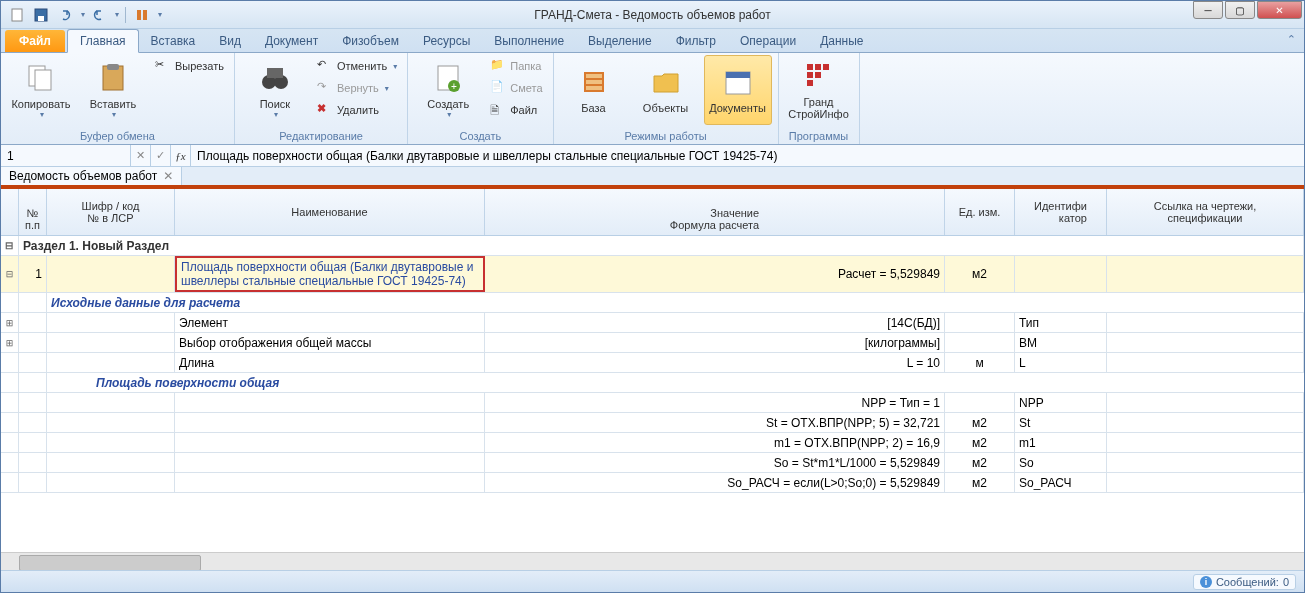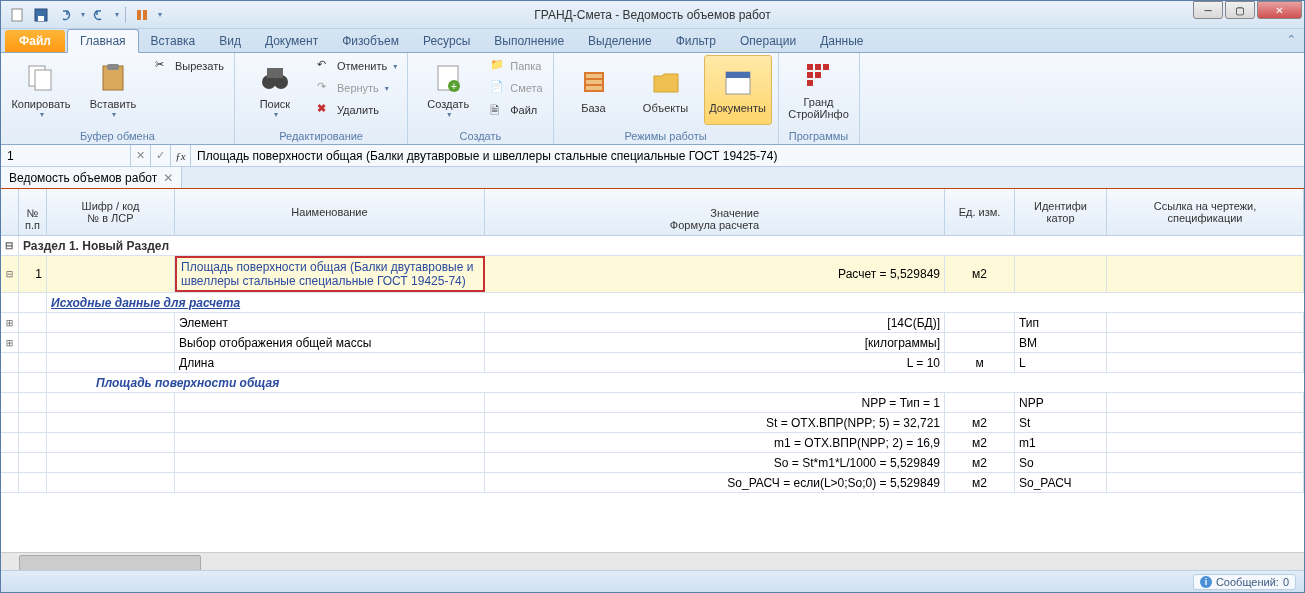--- a/index.html
+++ b/index.html
@@ -38,21 +38,21 @@
 .dropdown-arrow { font-size: 8px; color: #5a7ca8; margin-left: 2px; }
 
 
 .formula-bar { height: 22px; background: #f5f9fe; border-bottom: 1px solid #b8cfe5; display: flex; align-items: center; }
 .cell-ref { width: 130px; border-right: 1px solid #b8cfe5; padding: 0 6px; font-size: 12px; height: 100%; display: flex; align-items: center; }
 .fb-btn { width: 20px; height: 100%; display: flex; align-items: center; justify-content: center; font-size: 11px; color: #888; border-right: 1px solid #b8cfe5; cursor: pointer; }
 .fb-btn.fx { font-style: italic; color: #333; font-family: serif; }
 .formula-input { flex: 1; padding: 0 6px; font-size: 12px; }
 
 
-.doc-tabs { height: 22px; background: #e3edf8; border-bottom: 1px solid #c2410c; display: flex; }
+.doc-tabs { height: 22px; background: #e3edf8; border-bottom: 4px solid #c2410c; display: flex; }
 .doc-tab { background: #f5f9fe; border-right: 1px solid #b8cfe5; padding: 2px 8px; font-size: 12px; display: flex; align-items: center; gap: 6px; cursor: pointer; }
 .doc-tab .close { color: #888; cursor: pointer; font-size: 12px; }
 
 
 .grid-wrap { flex: 1; overflow: hidden; background: #fff; display: flex; flex-direction: column; }
 .grid-header { display: flex; background: linear-gradient(to bottom,#f5f9fe,#e3edf8); border-bottom: 1px solid #b8cfe5; font-size: 11px; color: #333; }
 .gh { border-right: 1px solid #c0d4e8; padding: 4px; text-align: center; display: flex; align-items: center; justify-content: center; flex-direction: column; height: 46px; }
 .grid-body { flex: 1; overflow: auto; font-size: 12px; }
 .grow { display: flex; border-bottom: 1px solid #d8e2ec; align-items: stretch; min-height: 20px; }
 .gc { border-right: 1px solid #d8e2ec; padding: 2px 4px; display: flex; align-items: center; }
@@ -317,21 +317,21 @@
     <div class="grid-header">
       <div class="gh c-exp"></div>
       <div class="gh c-num" style="white-space:pre-line;">№
 п.п</div>
       <div class="gh c-code" style="white-space:pre-line;">Шифр / код
 № в ЛСР</div>
       <div class="gh c-name">Наименование</div>
       <div class="gh c-val" style="white-space:pre-line;">Значение
 Формула расчета</div>
       <div class="gh c-unit">Ед. изм.</div>
-      <div class="gh c-id" style="white-space:pre-line;">Идентифи
+      <div class="gh c-id" style="white-space:pre-line;text-align:right;">Идентифи
 катор</div>
       <div class="gh c-ref" style="white-space:pre-line;">Ссылка на чертежи,
 спецификации</div>
     </div>
     <div class="grid-body">
 
       <div class="grow section-row">
         <div class="gc c-exp">
             <span class="expand">⊟</span>
           </div>
@@ -347,21 +347,21 @@
         <div class="gc c-name hl-cell" style="color:#2a4ba0;">Площадь поверхности общая (Балки двутавровые и швеллеры стальные специальные ГОСТ 19425-74)</div>
         <div class="gc c-val">Расчет = 5,529849</div>
         <div class="gc c-unit">м2</div>
         <div class="gc c-id"></div>
         <div class="gc c-ref"></div>
       </div>
 
       <div class="grow">
         <div class="gc c-exp"></div>
           <div class="gc c-num"></div>
-        <div class="gc sub-header" style="flex:1;border-right:none;text-decoration:underline;">Исходные данные для расчета</div>
+        <div class="gc sub-header" style="flex:1;border-right:none;">Исходные данные для расчета</div>
       </div>
 
       <div id="sub1-rows">
     <div class="grow">
       <div class="gc c-exp">
               <span class="expand" style="font-size:9px;color:#666;">⊞</span>
             </div>
       <div class="gc c-num"></div>
       <div class="gc c-code"></div>
       <div class="gc c-name">Элемент</div>

